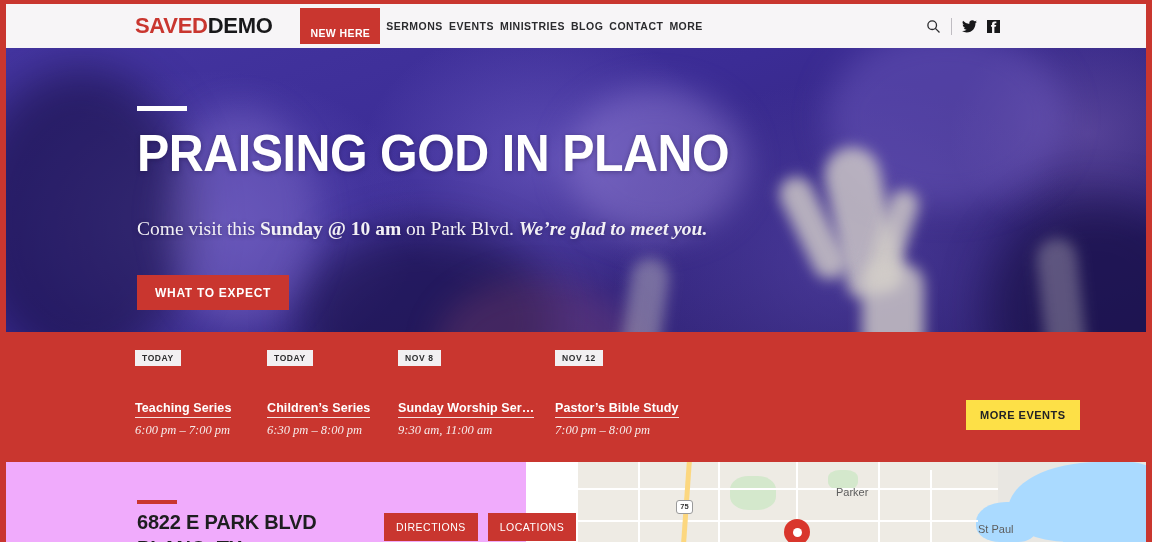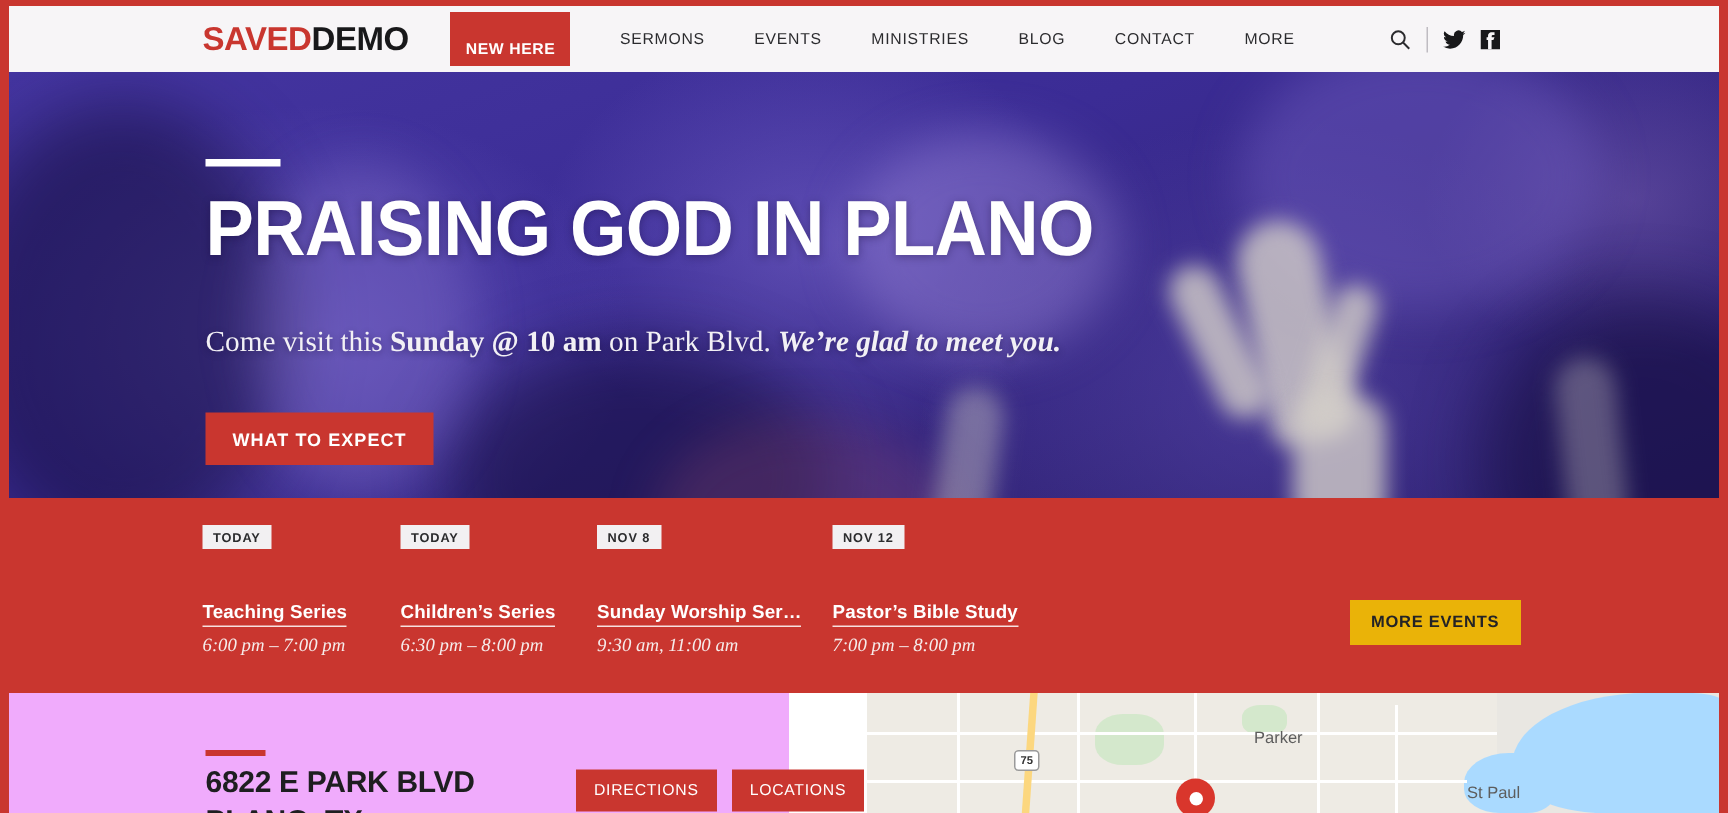--- a/index.html
+++ b/index.html
@@ -35,22 +35,22 @@
   .nav { display:flex; align-items:center; margin-left:28px; }
   .new-here {
     background:#c9362f; color:#fff;
     font-size:10.5px; font-weight:bold; letter-spacing:0.4px;
     padding:20px 10px 5px;
     white-space:nowrap;
     line-height:1;
   }
   .nav-link {
     color:#2b2b2e;
-    font-size:10.5px; font-weight:normal; letter-spacing:0.5px;
-    margin-left:33px;
+    font-size:10.5px; font-weight:bold; letter-spacing:0.5px;
+    margin-left:6px;
     white-space:nowrap;
     text-decoration:none;
     line-height:1;
   }
   .header-right {
     margin-left:auto; margin-right:146px;
     display:flex; align-items:center; gap:10px;
   }
   .divider-v { width:1px; height:17px; background:#bfbcc2; }
   .ic { display:block; }
@@ -149,22 +149,22 @@
   }
   .ev-time {
     position:absolute; top:65px;
     color:#f6eceb;
     font-family:"Liberation Serif", serif;
     font-style:italic;
     font-size:12.5px;
     white-space:nowrap;
   }
   .more-events {
-    position:absolute; left:894px; top:42px;
-    background:#eab308; color:#232326;
+    position:absolute; left:960px; top:42px;
+    background:#fde047; color:#232326;
     font-size:11px; font-weight:bold; letter-spacing:0.5px;
     padding:10px 14px 9px;
     line-height:1;
     white-space:nowrap;
     border:none; cursor:pointer;
     font-family:"Liberation Sans", sans-serif;
   }
 
   
   .bottom {

